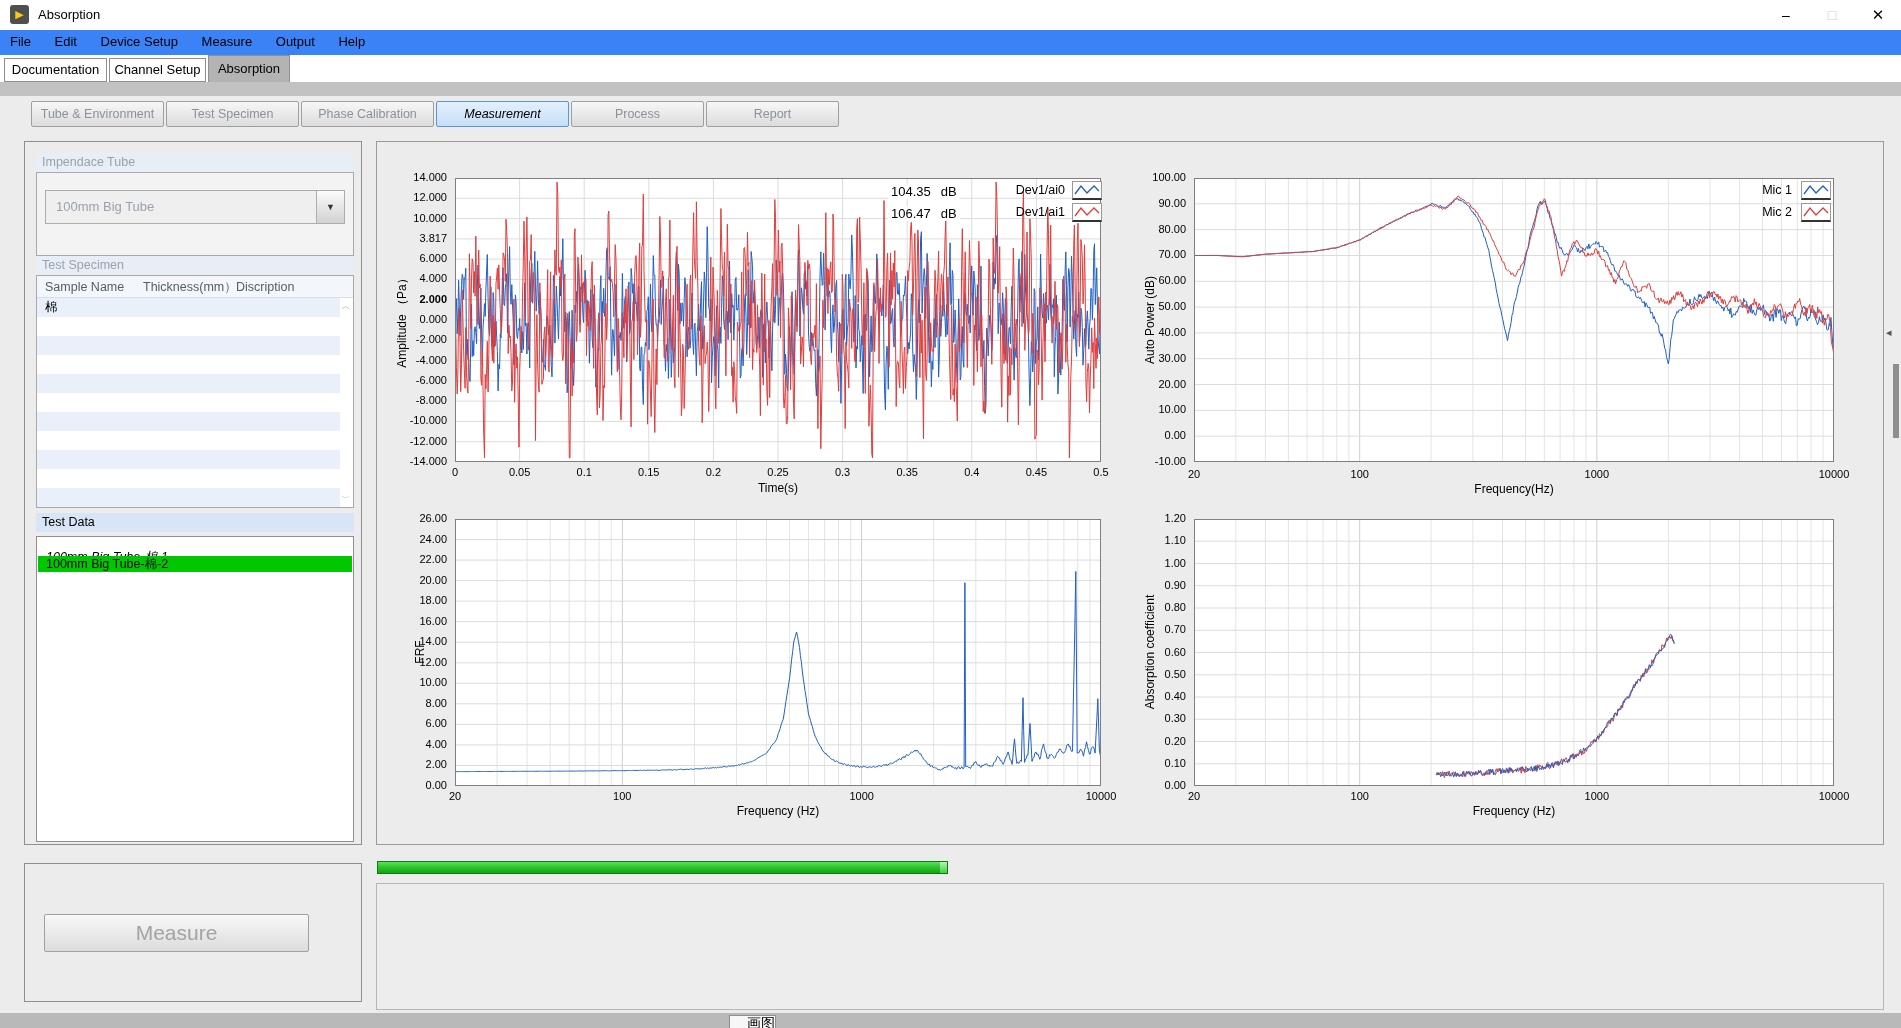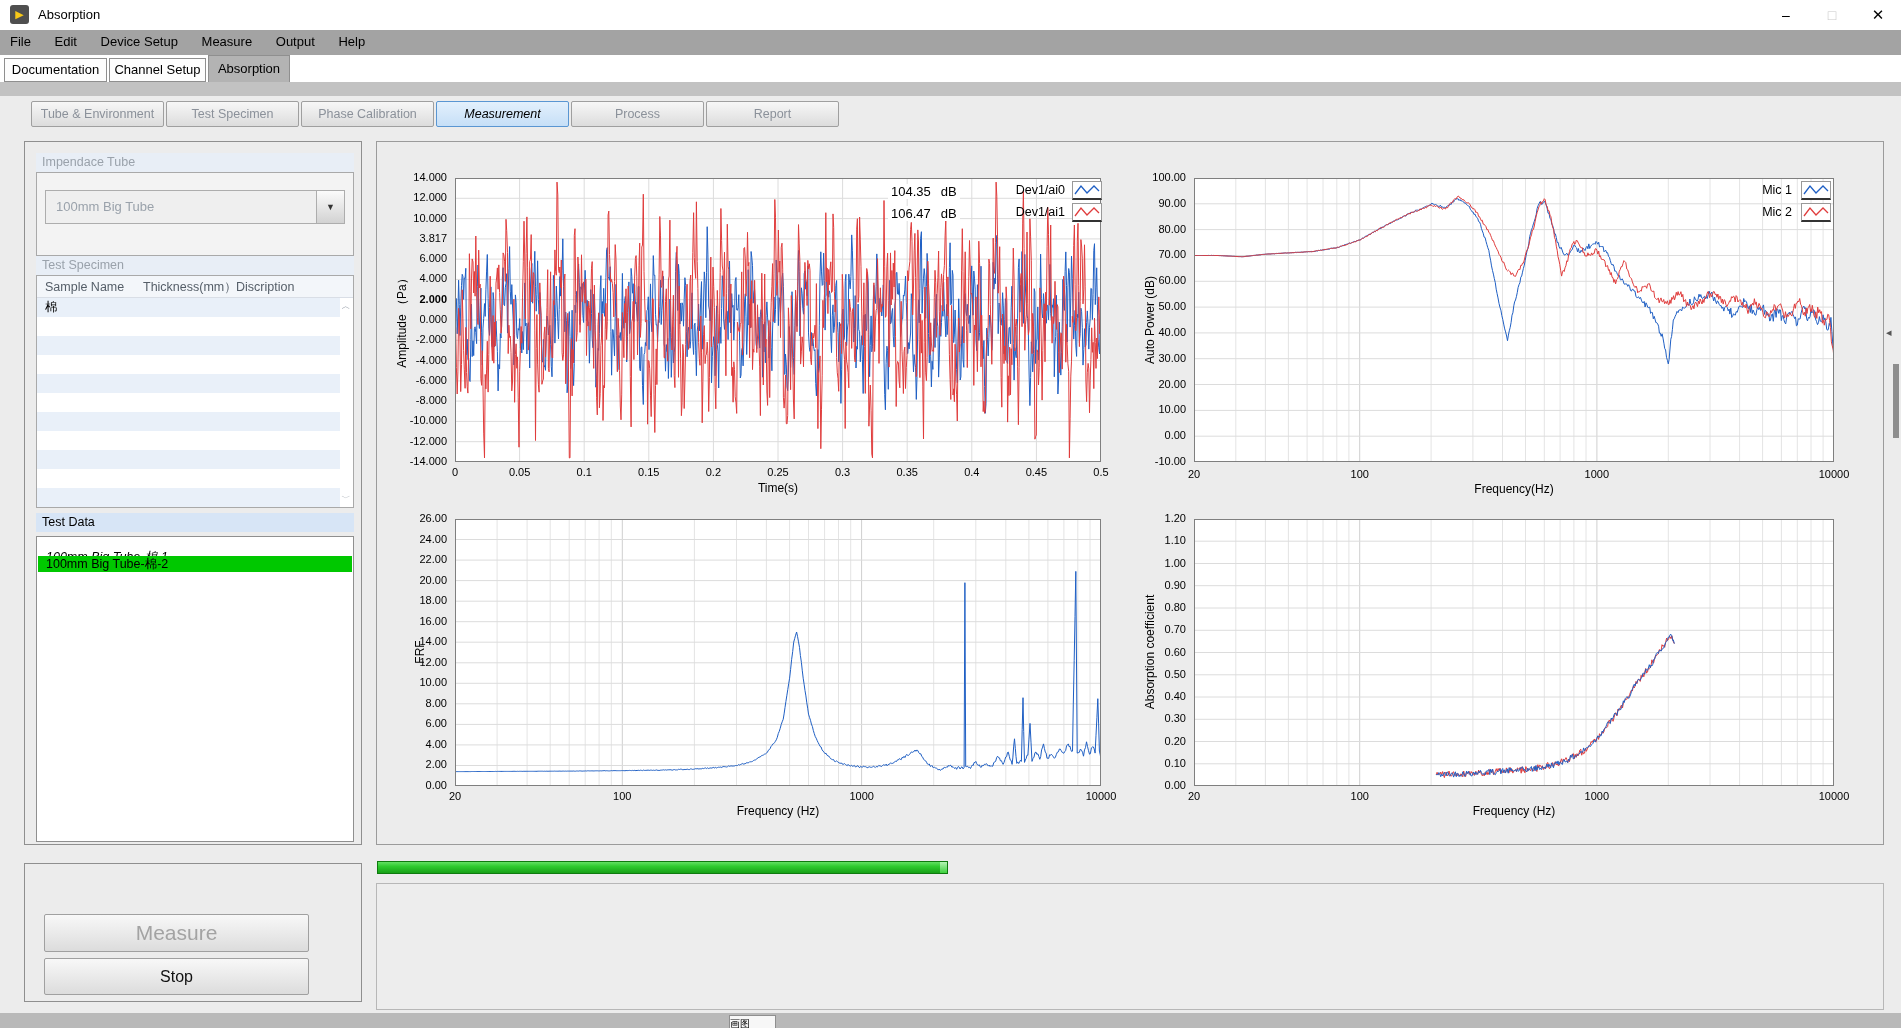--- a/index.html
+++ b/index.html
@@ -7,21 +7,21 @@
        font-family:"Liberation Sans","DejaVu Sans",sans-serif;color:#000;}
   #app *{box-sizing:border-box;}
   .abs{position:absolute;}
   
   #titlebar{left:0;top:0;width:1901px;height:30px;background:#fff;}
   #app-icon{left:10px;top:5px;width:19px;height:19px;background:#4f4f4f;border-radius:3px;
             color:#f7c818;font-size:11px;text-align:center;line-height:19px;}
   #title-text{left:38px;top:7px;font-size:13px;}
   .winbtn{top:0;width:46px;height:30px;text-align:center;line-height:30px;font-size:14px;}
   #btn-min{left:1763px;} #btn-max{left:1809px;color:#c9c9c9;} #btn-close{left:1855px;font-size:15px;}
-  #menubar{left:0;top:30px;width:1901px;height:25px;background:#a3a3a3;font-size:13px;}
+  #menubar{left:0;top:30px;width:1901px;height:25px;background:#3b82f6;font-size:13px;}
   .menu-item{display:inline-block;padding:4px 10px 0 10px;height:25px;}
   #tabrow{left:0;top:55px;width:1901px;height:27px;background:#fff;}
   .tab{position:absolute;text-align:center;font-size:13px;}
   .tab.unsel{top:3px;height:24px;background:#fdfdfd;border:1px solid #8f8f8f;line-height:22px;}
   #tab-doc{left:4px;width:103px;} #tab-cs{left:109px;width:97px;}
   #tab-abs{left:208px;width:82px;top:0;height:27px;background:#b3b3b3;border:1px solid #8f8f8f;border-bottom:none;line-height:26px;}
   #band{left:0;top:82px;width:1901px;height:14px;background:#c2c2c2;}
   
   .subtab{position:absolute;top:101px;width:133px;height:26px;text-align:center;line-height:24px;
           font-size:12.5px;color:#8b919a;background:linear-gradient(#f7f7f7,#dcdcdc);
@@ -66,21 +66,21 @@
   .readout .unit{margin-left:10px;}
   .leg-label{position:absolute;font-size:12.5px;text-align:right;}
   .leg-swatch{position:absolute;width:30px;height:19px;background:#fff;border:1px solid #999;border-bottom:2px solid #333;}
   
   #progress{left:377px;top:861px;width:571px;height:13px;border:1px solid #0e7a0e;
             background:linear-gradient(#62e062 0%,#2ecb2e 40%,#17a017 100%);}
   #progress-cap{position:absolute;right:0;top:0;width:7px;height:100%;background:linear-gradient(#b5f4b5,#3fd23f);}
   #lower-box{left:376px;top:883px;width:1508px;height:127px;background:#ededed;border:1px solid #b7b7b7;}
   #bottom-strip{left:0;top:1013px;width:1901px;height:15px;background:#b9b9b9;}
   #partial-tab{left:729px;top:1015px;width:47px;height:13px;background:#f7f7f7;border:1px solid #8f8f8f;
-               border-bottom:none;font-size:10px;line-height:15px;text-align:left;overflow:hidden;}
+               border-bottom:none;font-size:14px;line-height:15px;text-align:right;overflow:hidden;}
   #vscroll-arrow{left:1886px;top:326px;font-size:11px;color:#555;}
   #vscroll-thumb{left:1893px;top:364px;width:6px;height:74px;background:#8e8e8e;}
 </style>
 </head>
 <body>
 
 <div id="app">
 
   <div class="abs" id="titlebar">
     <div class="abs" id="app-icon"><span>▶</span></div>
@@ -133,21 +133,20 @@
     <div class="tscroll" style="top:24px;">︿</div>
     <div class="tscroll" style="bottom:2px;">﹀</div>
   </div>
   <div class="abs hdrbar" id="hdr-data">Test Data</div>
   <div class="abs" id="data-list">
     <div class="ditem" id="ditem0">100mm Big Tube-棉-1</div>
     <div class="ditem" id="ditem1">100mm Big Tube-棉-2</div>
   </div>
   <div class="abs" id="btn-panel"></div>
   <div class="abs bigbtn" id="btn-measure">Measure</div>
-  <div class="abs bigbtn" id="btn-stop">Stop</div>
 
   <div class="abs" id="charts-panel"></div>
   <div id="charts-layer">
       <svg width="646" height="284" viewBox="0 0 646 284" style="position: absolute; left: 455px; top: 178px;">
         <rect x="0" y="0" width="646" height="284" fill="#ffffff"></rect>
         <line x1="0.0" y1="0" x2="0.0" y2="284" stroke="#dcdcdc" stroke-width="1"></line>
         <line x1="64.6" y1="0" x2="64.6" y2="284" stroke="#dcdcdc" stroke-width="1"></line>
         <line x1="129.2" y1="0" x2="129.2" y2="284" stroke="#dcdcdc" stroke-width="1"></line>
         <line x1="193.8" y1="0" x2="193.8" y2="284" stroke="#dcdcdc" stroke-width="1"></line>
         <line x1="258.4" y1="0" x2="258.4" y2="284" stroke="#dcdcdc" stroke-width="1"></line>

